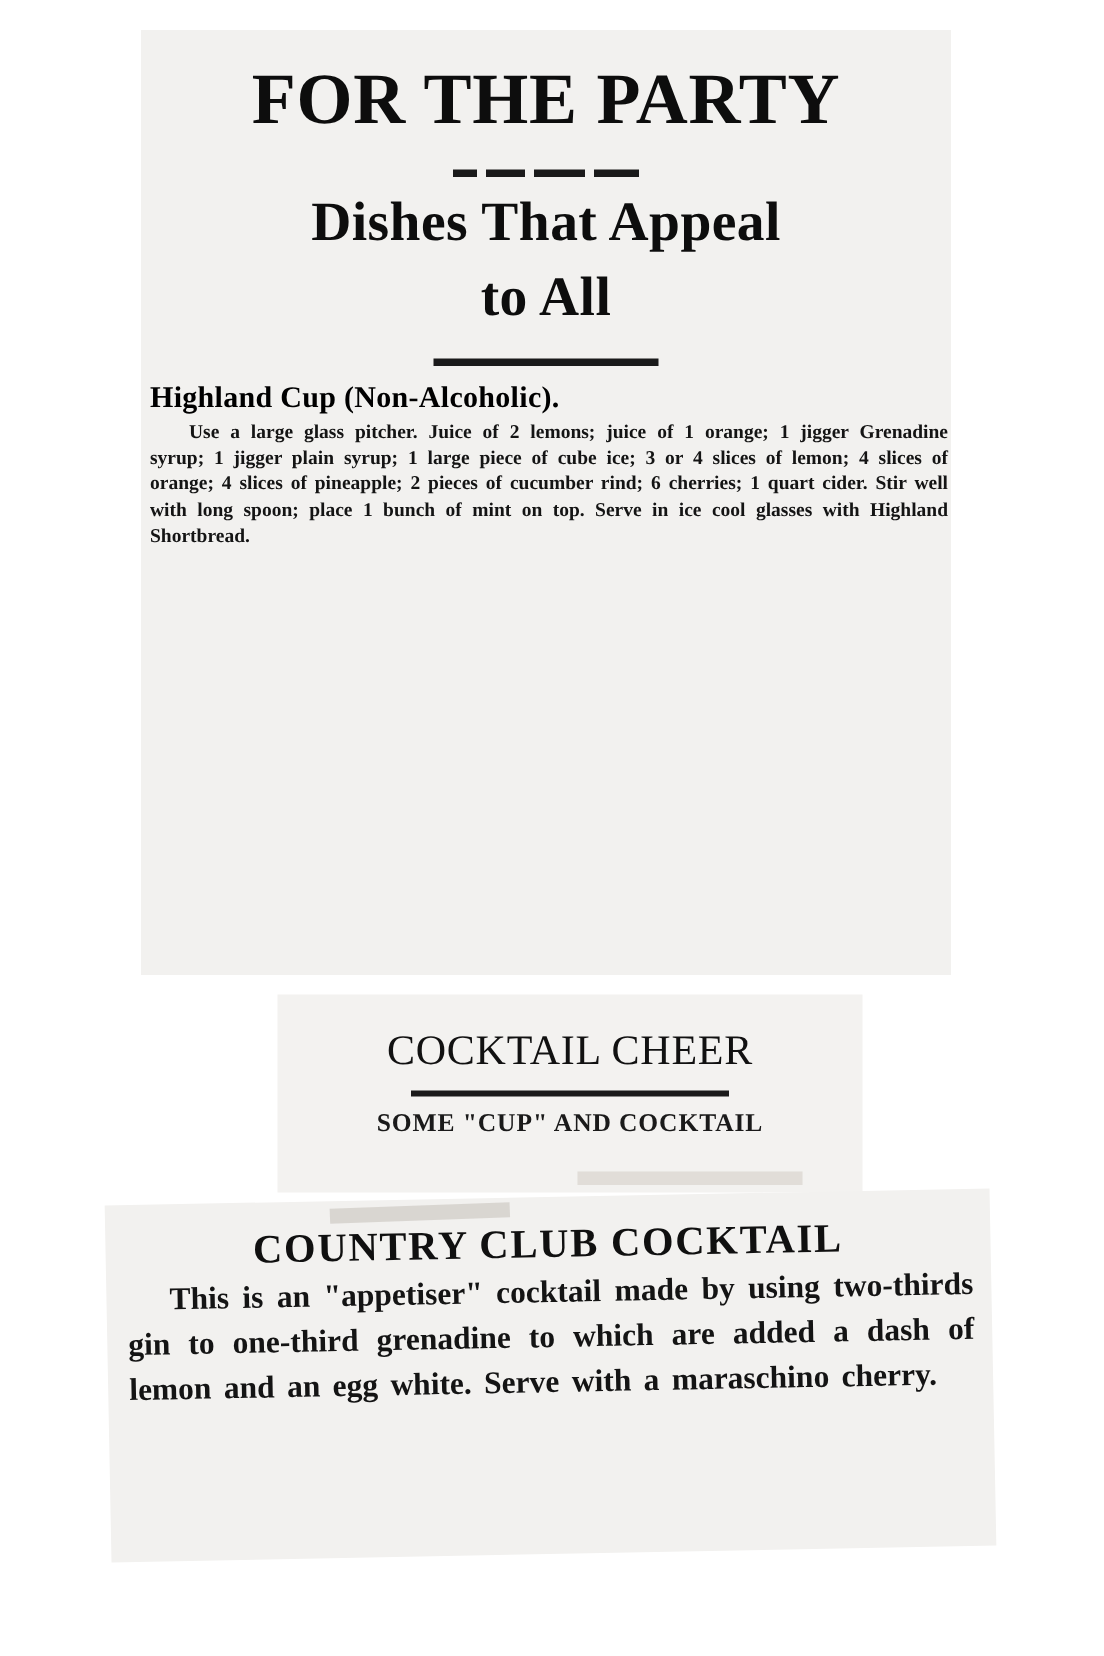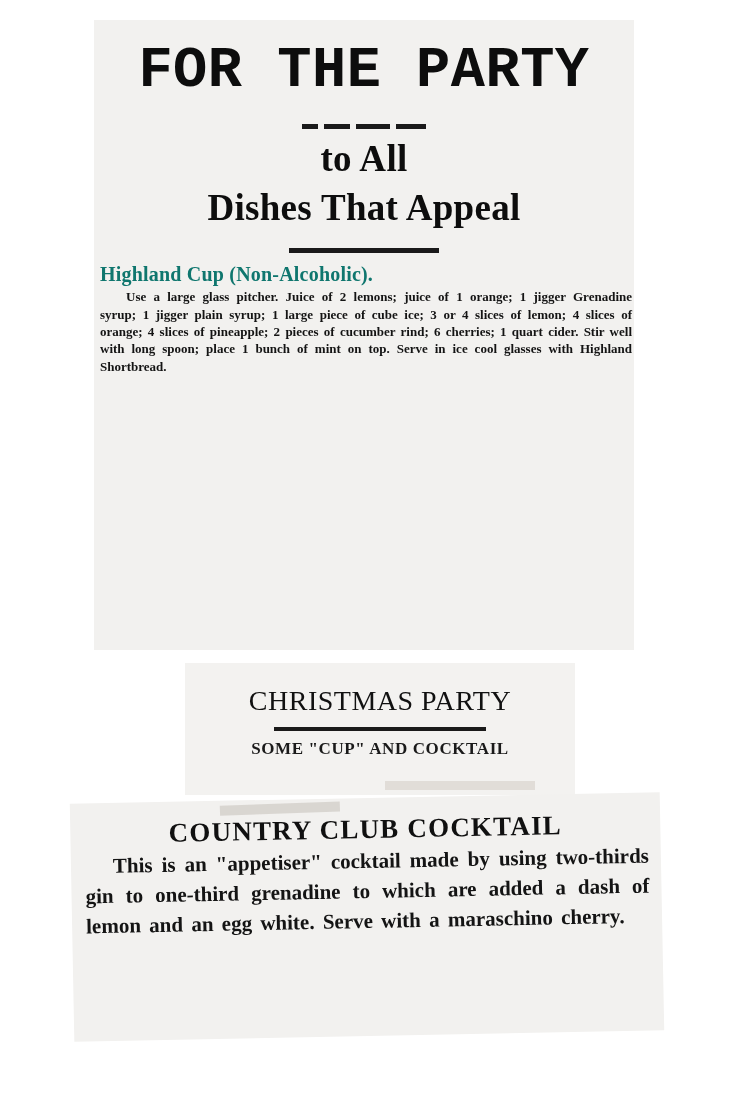--- a/index.html
+++ b/index.html
@@ -45,23 +45,23 @@
     left: 72px;
     top: 798px;
     width: 590px;
     height: 238px;
     background: #f2f1ef;
     transform: rotate(-1.1deg);
   }
 
   
   .masthead {
-    font-family: Liberation Mono, monospace;
-    font-weight: bold;
-    font-size: 57px;
+    font-family: Liberation Serif, serif;
+    font-weight: bold;
+    font-size: 48px;
     letter-spacing: 0.5px;
     text-align: center;
     line-height: 1.05;
     margin: 22px 0 0 0;
     color: #0d0d0d;
   }
 
   .dash-rule {
     text-align: center;
     margin: 14px 0 6px 0;
@@ -97,21 +97,21 @@
     background: #1a1a1a;
     margin: 18px auto 10px auto;
   }
 
   .recipe-title {
     font-family: "Liberation Serif", serif;
     font-weight: bold;
     font-size: 20px;
     margin: 0 0 2px 6px;
     letter-spacing: 0.2px;
-    color: #0f766e;
+    color: #000000;
   }
 
   .recipe-body {
     font-family: "Liberation Serif", serif;
     font-weight: bold;
     font-size: 13px;
     line-height: 1.34;
     margin: 0 2px 0 6px;
     text-align: justify;
     text-align-last: left;
@@ -197,33 +197,33 @@
 <body>
 
 <div class="clip" id="clip-main">
 
   <h1 class="masthead">FOR THE PARTY</h1>
 
   <div class="dash-rule">
     <span class="d1"></span><span class="d2"></span><span class="d3"></span><span class="d4"></span>
   </div>
 
+  <h2 class="subhead">Dishes That Appeal</h2>
   <h2 class="subhead">to All</h2>
-  <h2 class="subhead">Dishes That Appeal</h2>
 
   <div class="thick-rule"></div>
 
   <h3 class="recipe-title">Highland Cup (Non-Alcoholic).</h3>
   <p class="recipe-body">
     <span class="indent"></span><span>Use a large glass pitcher. Juice of 2 lemons; juice of 1 orange; 1 jigger Grenadine syrup; 1 jigger plain syrup; 1 large piece of cube ice; 3 or 4 slices of lemon; 4 slices of orange; 4 slices of pineapple; 2 pieces of cucumber rind; 6 cherries; 1 quart cider. Stir well with long spoon; place 1 bunch of mint on top. Serve in ice cool glasses with Highland Shortbread.</span>
   </p>
 </div>
 
 <div class="clip" id="clip-cheer">
-  <div class="cheer-title">CHRISTMAS PARTY</div>
+  <div class="cheer-title">COCKTAIL CHEER</div>
   <div class="cheer-rule"></div>
   <div class="cheer-sub">SOME "CUP" AND COCKTAIL</div>
   <div class="ghost-line"></div>
 </div>
 
 <div class="clip" id="clip-cocktail">
   <div class="smudge"></div>
   <div class="cocktail-title">COUNTRY CLUB COCKTAIL</div>
   <p class="cocktail-body">
     <span class="indent"></span><span>This is an "appetiser" cocktail made by using two-thirds gin to one-third grenadine to which are added a dash of lemon and an egg white. Serve with a maraschino cherry.</span>

